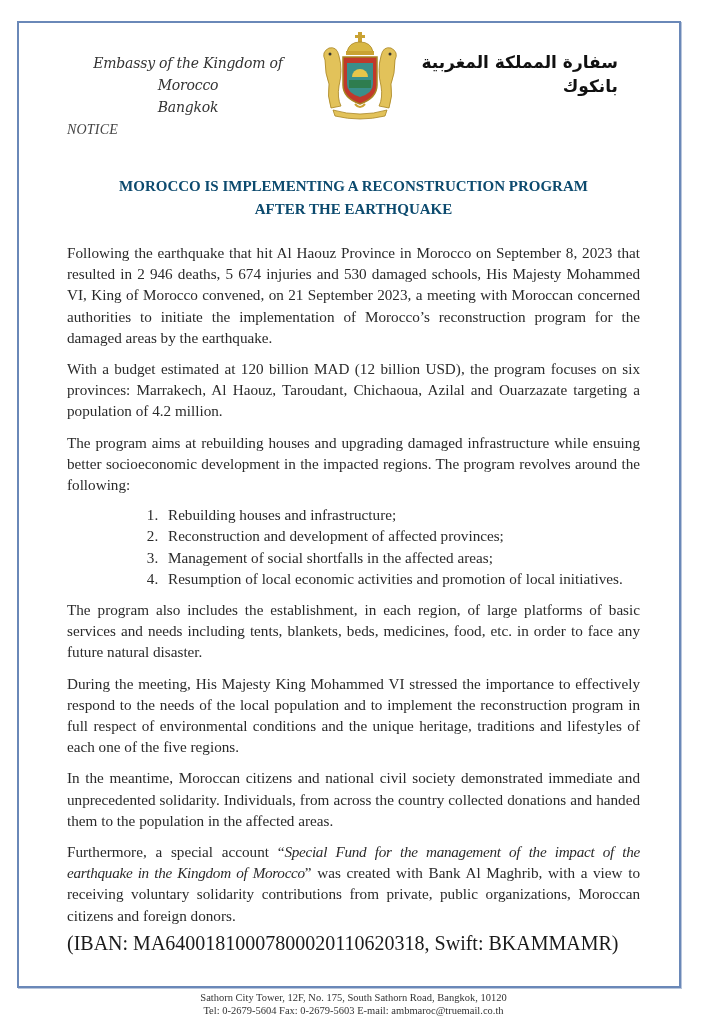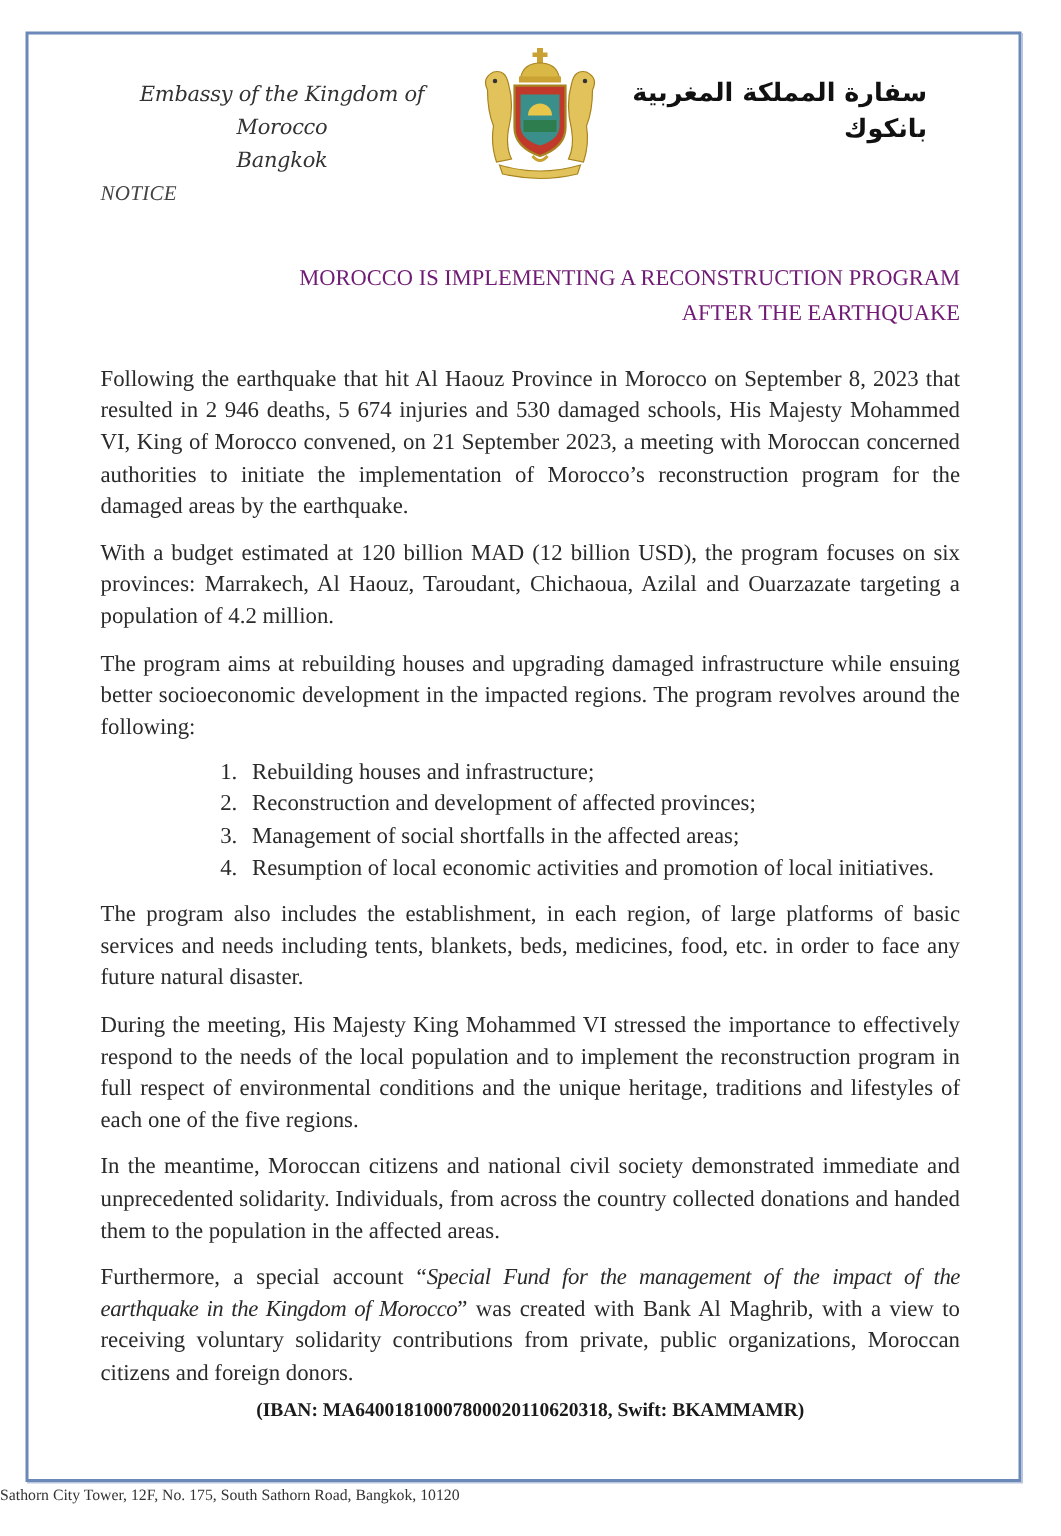--- a/index.html
+++ b/index.html
@@ -25,37 +25,37 @@
   .hdr-right {
     position: absolute; left: 408px; top: 22px; width: 200px; text-align: right;
     font-family: "DejaVu Sans", sans-serif; font-weight: bold; font-size: 17px;
     line-height: 24px; color: #111; direction: rtl;
   }
   .notice {
     position: absolute; left: 67px; top: 122px;
     font-style: italic; font-size: 14px; color: #444; letter-spacing: 0.2px;
   }
   .title {
-    position: absolute; left: 67px; top: 175px; width: 573px; text-align: right;
-    font-weight: normal; font-size: 15px; line-height: 23px; color: #701a75;
+    position: absolute; left: 67px; top: 175px; width: 573px; text-align: center;
+    font-weight: bold; font-size: 15px; line-height: 23px; color: #0c4a6e;
   }
   .body {
     position: absolute; left: 67px; top: 242px; width: 573px;
     font-size: 15.2px; line-height: 21.2px; color: #2a2a2a;
   }
   .body p { margin: 0 0 10px 0; text-align: justify; }
   .body ol { margin: -1px 0 10px 0; padding-left: 95px; }
   .body ol li { padding-left: 6px; line-height: 21.2px; }
   .body em { font-style: italic; letter-spacing: -0.3px; }
   .iban {
-    position: absolute; left: 67px; top: 932px; width: 573px; text-align: center;
-    font-weight: bold; font-size: 13px; color: #1a1a1a;
+    position: absolute; left: 67px; top: 932px; width: 573px; 
+    font-weight: normal; font-size: 20px; color: #1a1a1a;
   }
   .footer {
-    position: absolute; left: 0; top: 991px; width: 707px; 
+    position: absolute; left: 0; top: 991px; width: 707px; text-align: center;
     font-size: 10.5px; line-height: 13px; color: #333;
   }
 </style>
 </head>
 <body>
 
 <div class="frame"></div>
 
 <div class="header">
   <div class="hdr-left">
@@ -113,13 +113,14 @@
   <p>The program also includes the establishment, in each region, of large platforms of basic services and needs including tents, blankets, beds, medicines, food, etc. in order to face any future natural disaster.</p>
   <p>During the meeting, His Majesty King Mohammed VI stressed the importance to effectively respond to the needs of the local population and to implement the reconstruction program in full respect of environmental conditions and the unique heritage, traditions and lifestyles of each one of the five regions.</p>
   <p>In the meantime, Moroccan citizens and national civil society demonstrated immediate and unprecedented solidarity. Individuals, from across the country collected donations and handed them to the population in the affected areas.</p>
   <p><span>Furthermore, a special account “</span><em>Special Fund for the management of the impact of the earthquake in the Kingdom of Morocco</em><span>” was created with Bank Al Maghrib, with a view to receiving voluntary solidarity contributions from private, public organizations, Moroccan citizens and foreign donors.</span></p>
 </div>
 
 <div class="iban">(IBAN: MA64001810007800020110620318, Swift: BKAMMAMR)</div>
 
 <div class="footer">
   <div>Sathorn City Tower, 12F, No. 175, South Sathorn Road, Bangkok, 10120</div>
+  <div>Tel: 0-2679-5604 Fax: 0-2679-5603 E-mail: ambmaroc@truemail.co.th</div>
 </div>
 
 </body></html>

